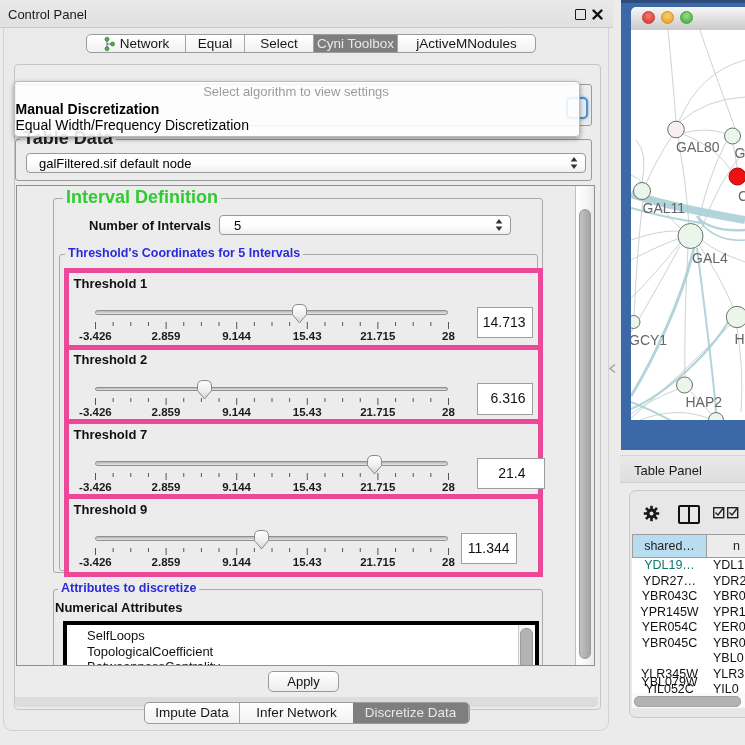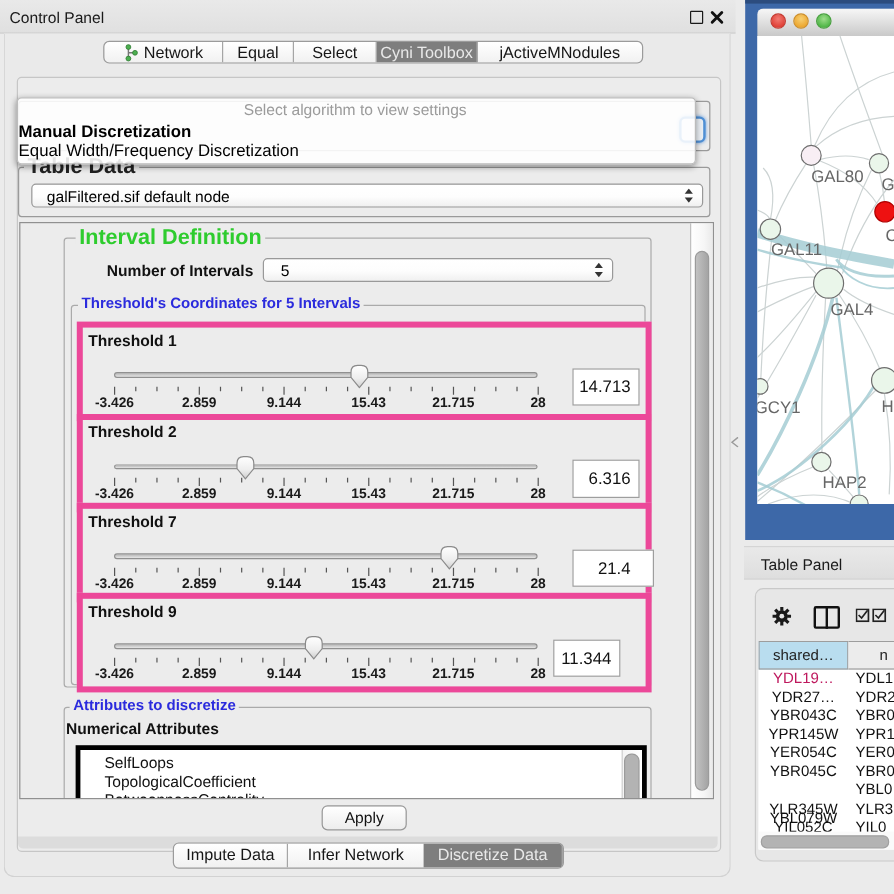--- a/index.html
+++ b/index.html
@@ -388,21 +388,21 @@
       <rect x="0.7" y="0.7" width="10" height="10"></rect>
         <path d="M2.5,5.5 L5,8 L10,1.5"></path>
       <rect x="14.7" y="0.7" width="10" height="10"></rect>
         <path d="M16.5,5.5 L19,8 L24,1.5"></path>
     </g>
   </svg>
 
   <div class="abs" style="left:632px;top:534px;width:113px;height:174px;background:#fff;overflow:hidden;">
     <div style="position:absolute;left:0;top:0;width:75px;height:24px;background:#b9ddef;border:1px solid #9d9d9d;box-sizing:border-box;text-align:center;font-size:12.5px;line-height:23px;color:#222;">shared…</div>
     <div style="position:absolute;left:75px;top:0;width:60px;height:24px;background:#ececec;border:1px solid #9d9d9d;border-left:none;box-sizing:border-box;font-size:12.5px;line-height:23px;color:#222;padding-left:26px;">n</div>
-    <div style="position:absolute;left:0;top:24.0px;width:75px;height:15.5px;text-align:center;font-size:12.5px;line-height:15.5px;color:#be185d;">YDL19…</div>
+    <div style="position:absolute;left:0;top:24.0px;width:75px;height:15.5px;text-align:center;font-size:12.5px;line-height:15.5px;color:#0f766e;">YDL19…</div>
 <div style="position:absolute;left:81px;top:24.0px;font-size:12.5px;line-height:15.5px;color:#111;">YDL1</div>
 <div style="position:absolute;left:0;top:39.5px;width:75px;height:15.5px;text-align:center;font-size:12.5px;line-height:15.5px;color:#111;">YDR27…</div>
 <div style="position:absolute;left:81px;top:39.5px;font-size:12.5px;line-height:15.5px;color:#111;">YDR2</div>
 <div style="position:absolute;left:0;top:55.0px;width:75px;height:15.5px;text-align:center;font-size:12.5px;line-height:15.5px;color:#111;">YBR043C</div>
 <div style="position:absolute;left:81px;top:55.0px;font-size:12.5px;line-height:15.5px;color:#111;">YBR0</div>
 <div style="position:absolute;left:0;top:70.5px;width:75px;height:15.5px;text-align:center;font-size:12.5px;line-height:15.5px;color:#111;">YPR145W</div>
 <div style="position:absolute;left:81px;top:70.5px;font-size:12.5px;line-height:15.5px;color:#111;">YPR1</div>
 <div style="position:absolute;left:0;top:86.0px;width:75px;height:15.5px;text-align:center;font-size:12.5px;line-height:15.5px;color:#111;">YER054C</div>
 <div style="position:absolute;left:81px;top:86.0px;font-size:12.5px;line-height:15.5px;color:#111;">YER0</div>
 <div style="position:absolute;left:0;top:101.5px;width:75px;height:15.5px;text-align:center;font-size:12.5px;line-height:15.5px;color:#111;">YBR045C</div>

